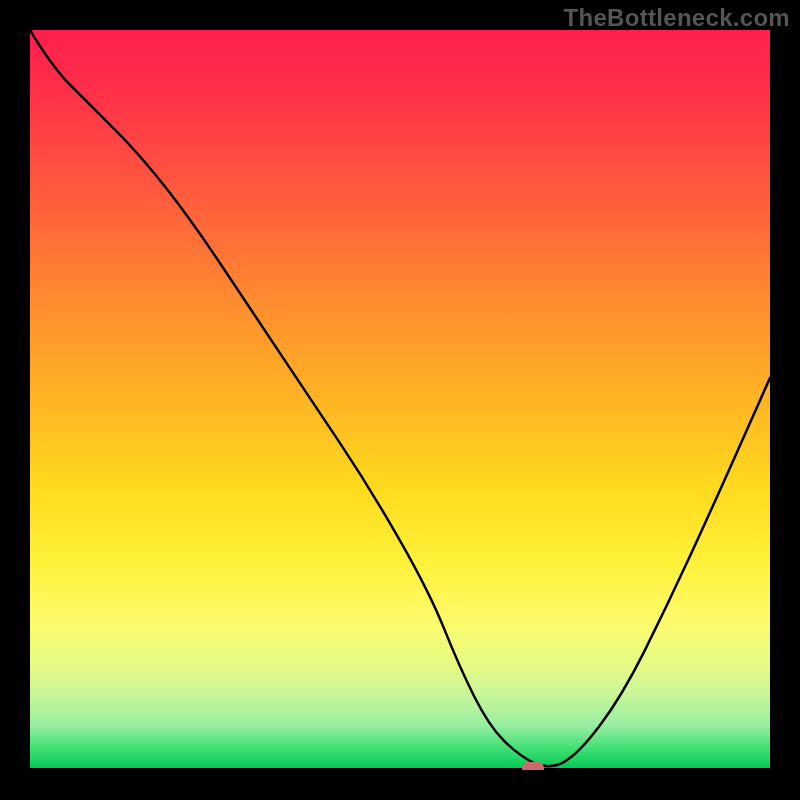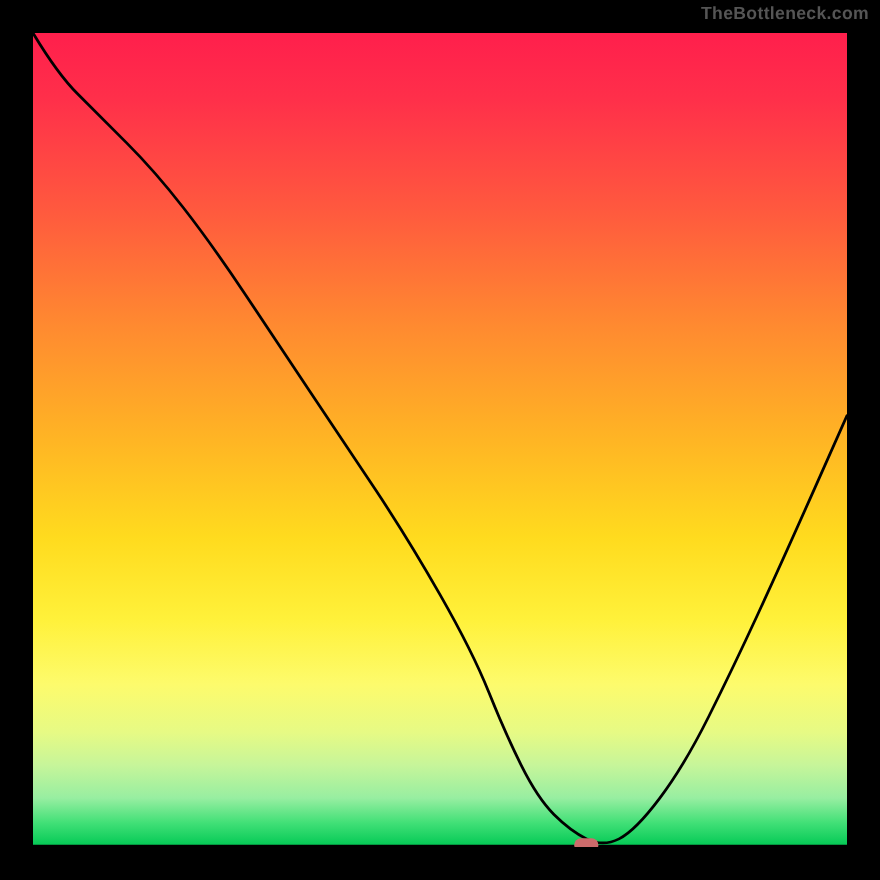--- a/index.html
+++ b/index.html
@@ -15,21 +15,21 @@
     position: relative;
     width: 800px;
     height: 800px;
     background: #000;
   }
   .watermark {
     position: absolute;
     top: 4px;
     right: 10px;
     color: #555;
-    font-size: 16px;
+    font-size: 24px;
     font-weight: 600;
     letter-spacing: 0.3px;
     z-index: 20;
   }
   .plot-area {
     position: absolute;
     left: 30px;
     top: 30px;
     width: 740px;
     height: 740px;

